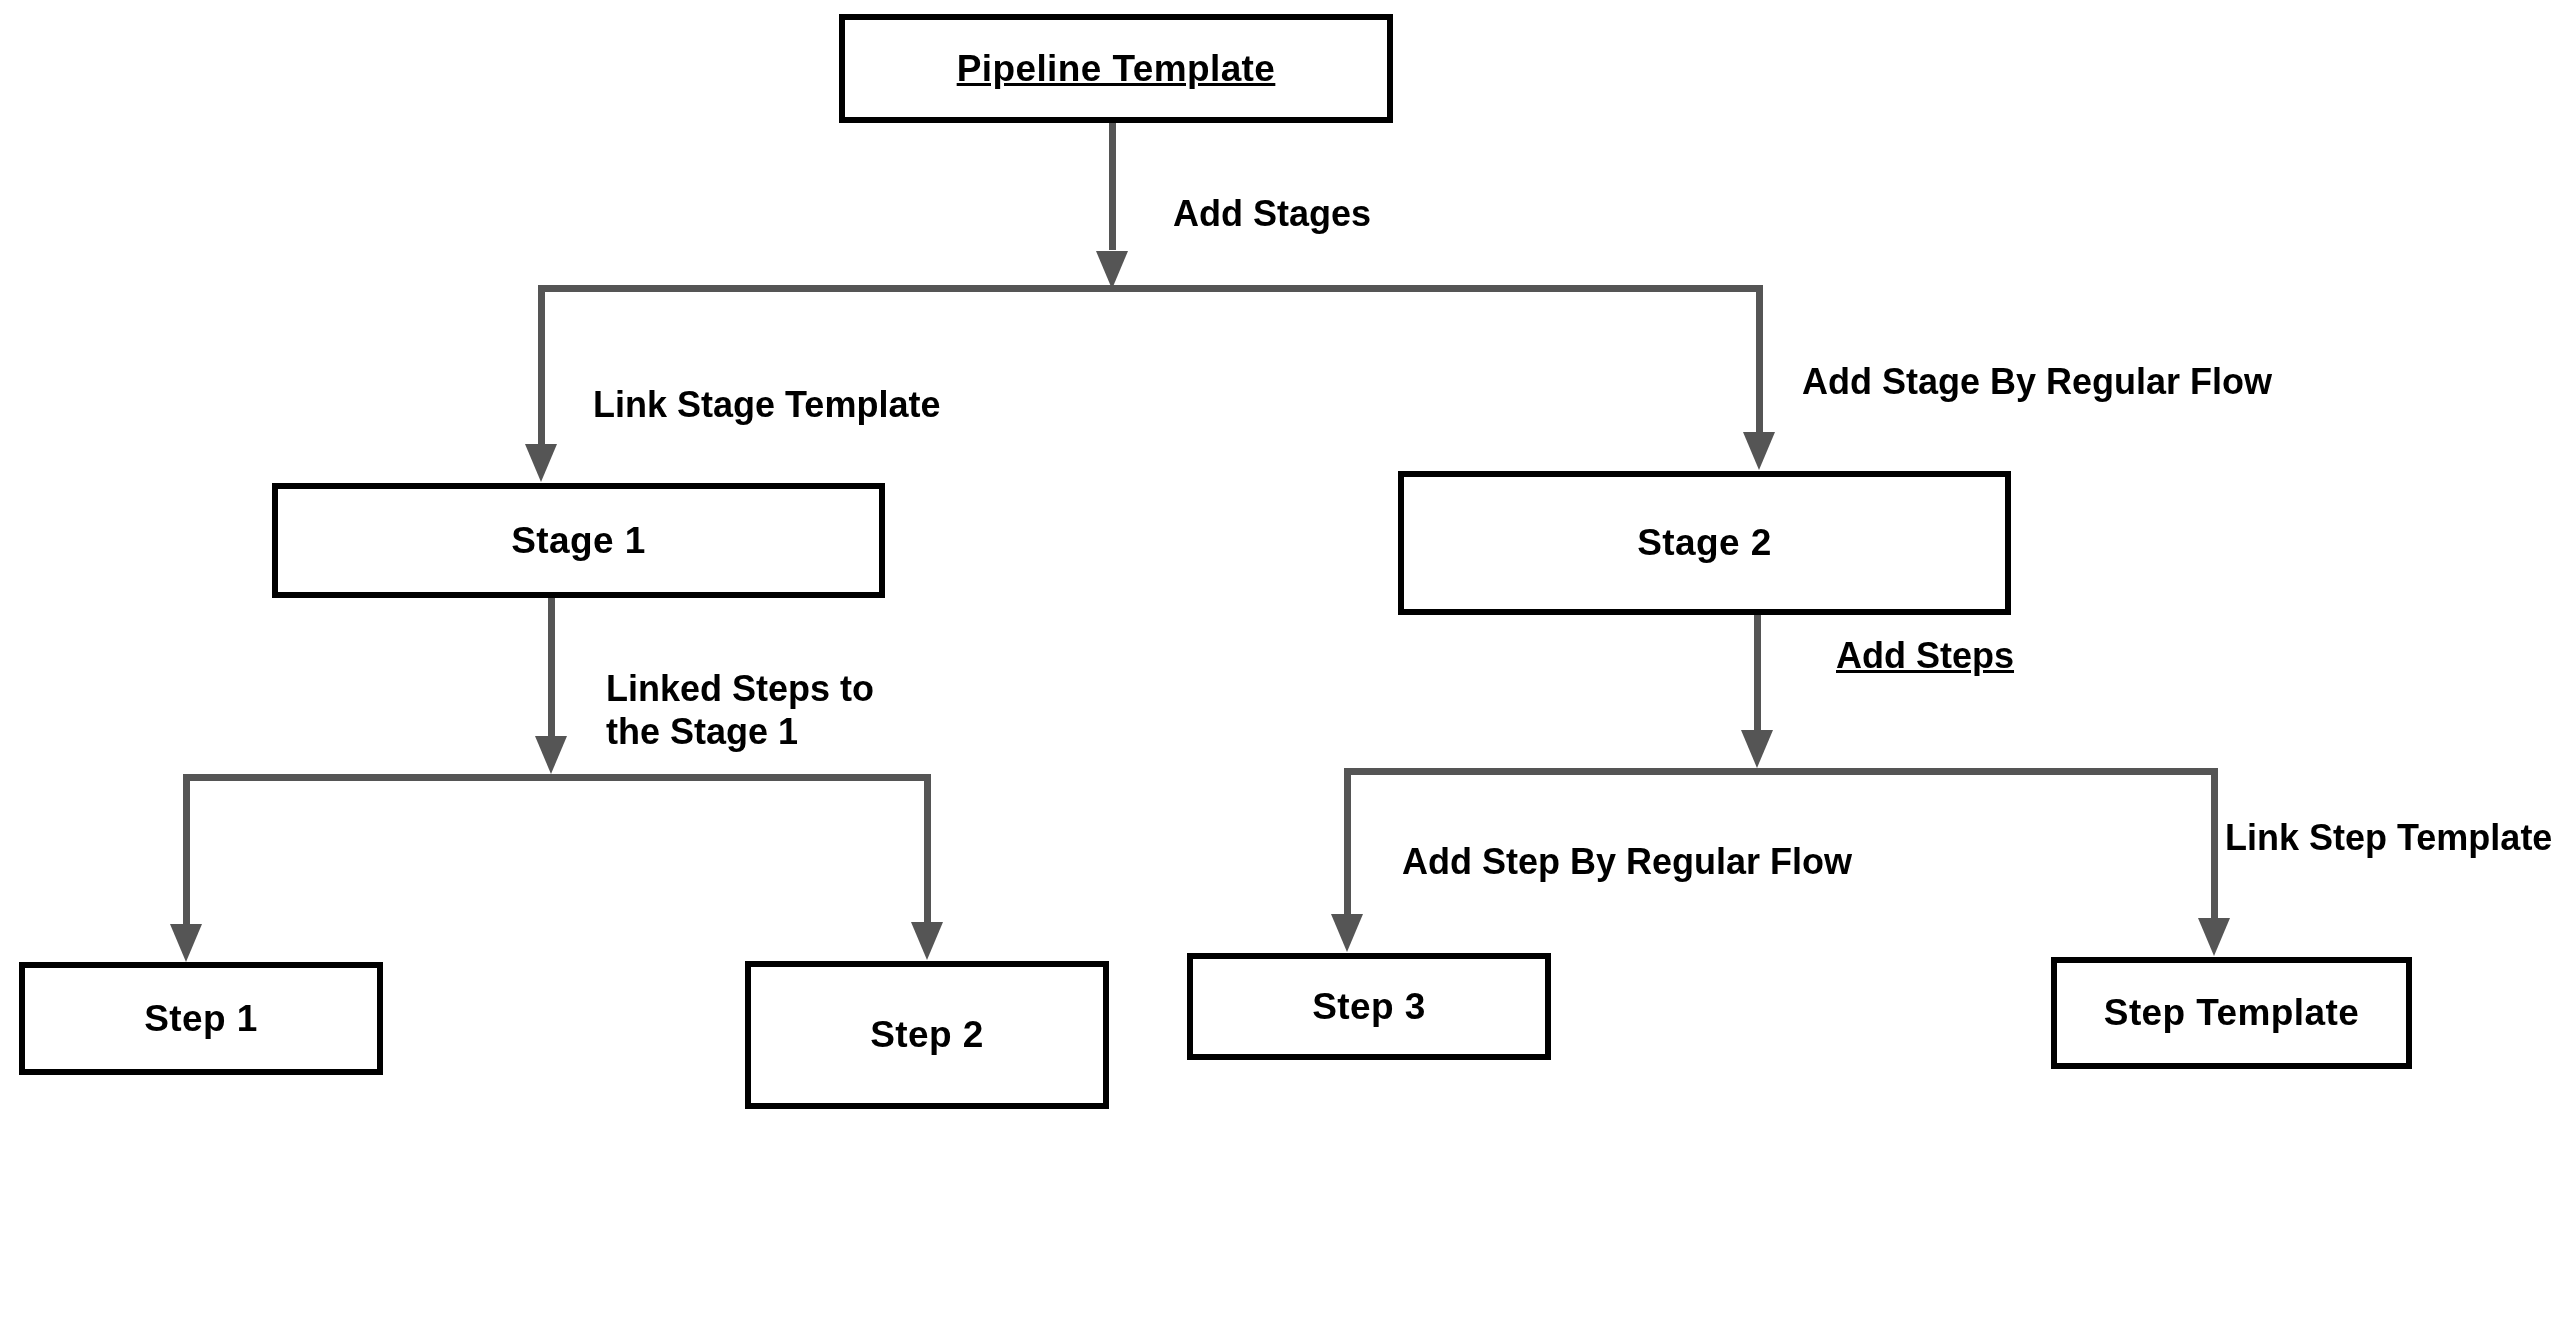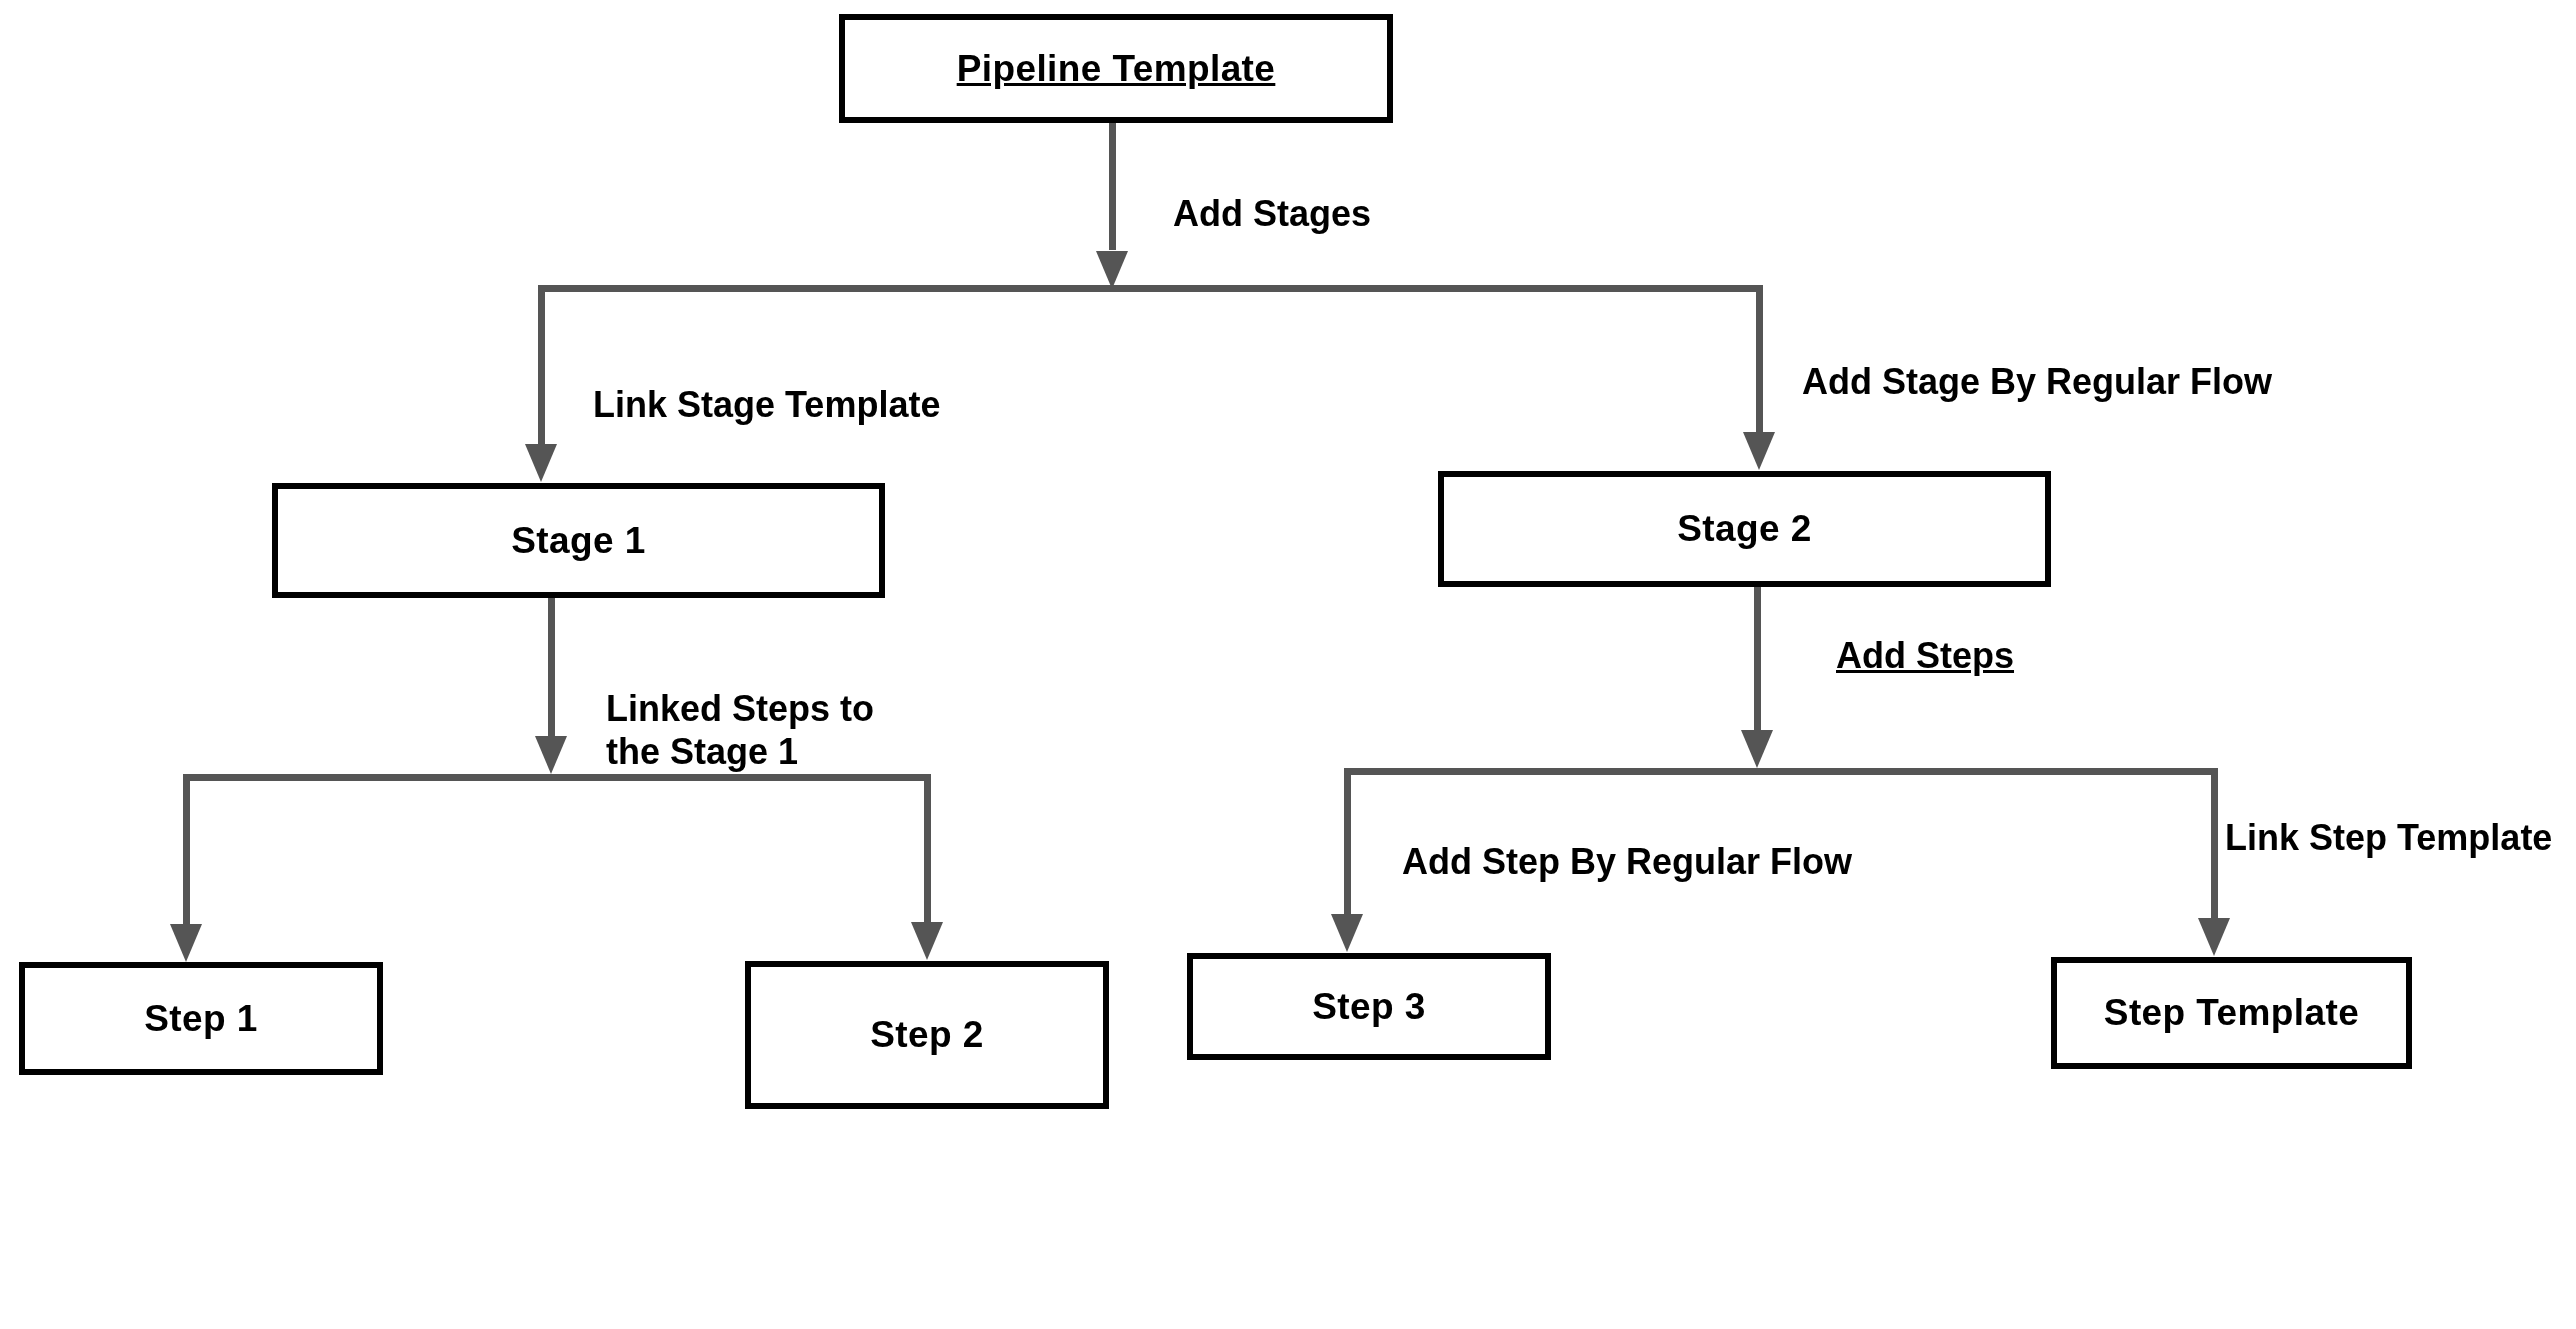--- a/index.html
+++ b/index.html
@@ -86,40 +86,40 @@
 
   <div class="vline" style="left:2211px; top:768px; width:7.4px; height:152px;"></div>
   <div class="arrowhead" style="left:2198px; top:918px;"></div>
 
   <div class="edge-label" style="left:1173px; top:192px;">Add Stages</div>
 
   <div class="edge-label" style="left:593px; top:383px;">Link Stage Template</div>
 
   <div class="edge-label" style="left:1786px; top:360px;margin-left:16px;">Add Stage By Regular Flow</div>
 
-  <div class="edge-label" style="left:606px; top:667px;margin-top:20px;">
+  <div class="edge-label" style="left:606px; top:667px;">
     <div>Linked Steps to</div>
     <div>the Stage 1</div>
   </div>
 
   <div class="edge-label" style="left:1836px; top:634px;text-decoration:underline;">Add Steps</div>
 
   <div class="edge-label" style="left:2225px; top:816px;">Link Step Template</div>
 
   <div class="edge-label" style="left:1402px; top:840px;">Add Step By Regular Flow</div>
 
   <div class="node" style="left:839px; top:14px; width:554px; height:109px;text-decoration:underline;">
     <span class="node-label">Pipeline Template</span>
   </div>
 
   <div class="node" style="left:272px; top:483px; width:613px; height:115px;">
     <span class="node-label">Stage 1</span>
   </div>
 
-  <div class="node" style="left:1438px; top:471px; width:613px; height:116px;">
+  <div class="node" style="left:1398px; top:471px; width:613px; height:144px;">
     <span class="node-label">Stage 2</span>
   </div>
 
   <div class="node" style="left:19px; top:962px; width:364px; height:113px;">
     <span class="node-label">Step 1</span>
   </div>
 
   <div class="node" style="left:745px; top:961px; width:364px; height:148px;">
     <span class="node-label">Step 2</span>
   </div>

